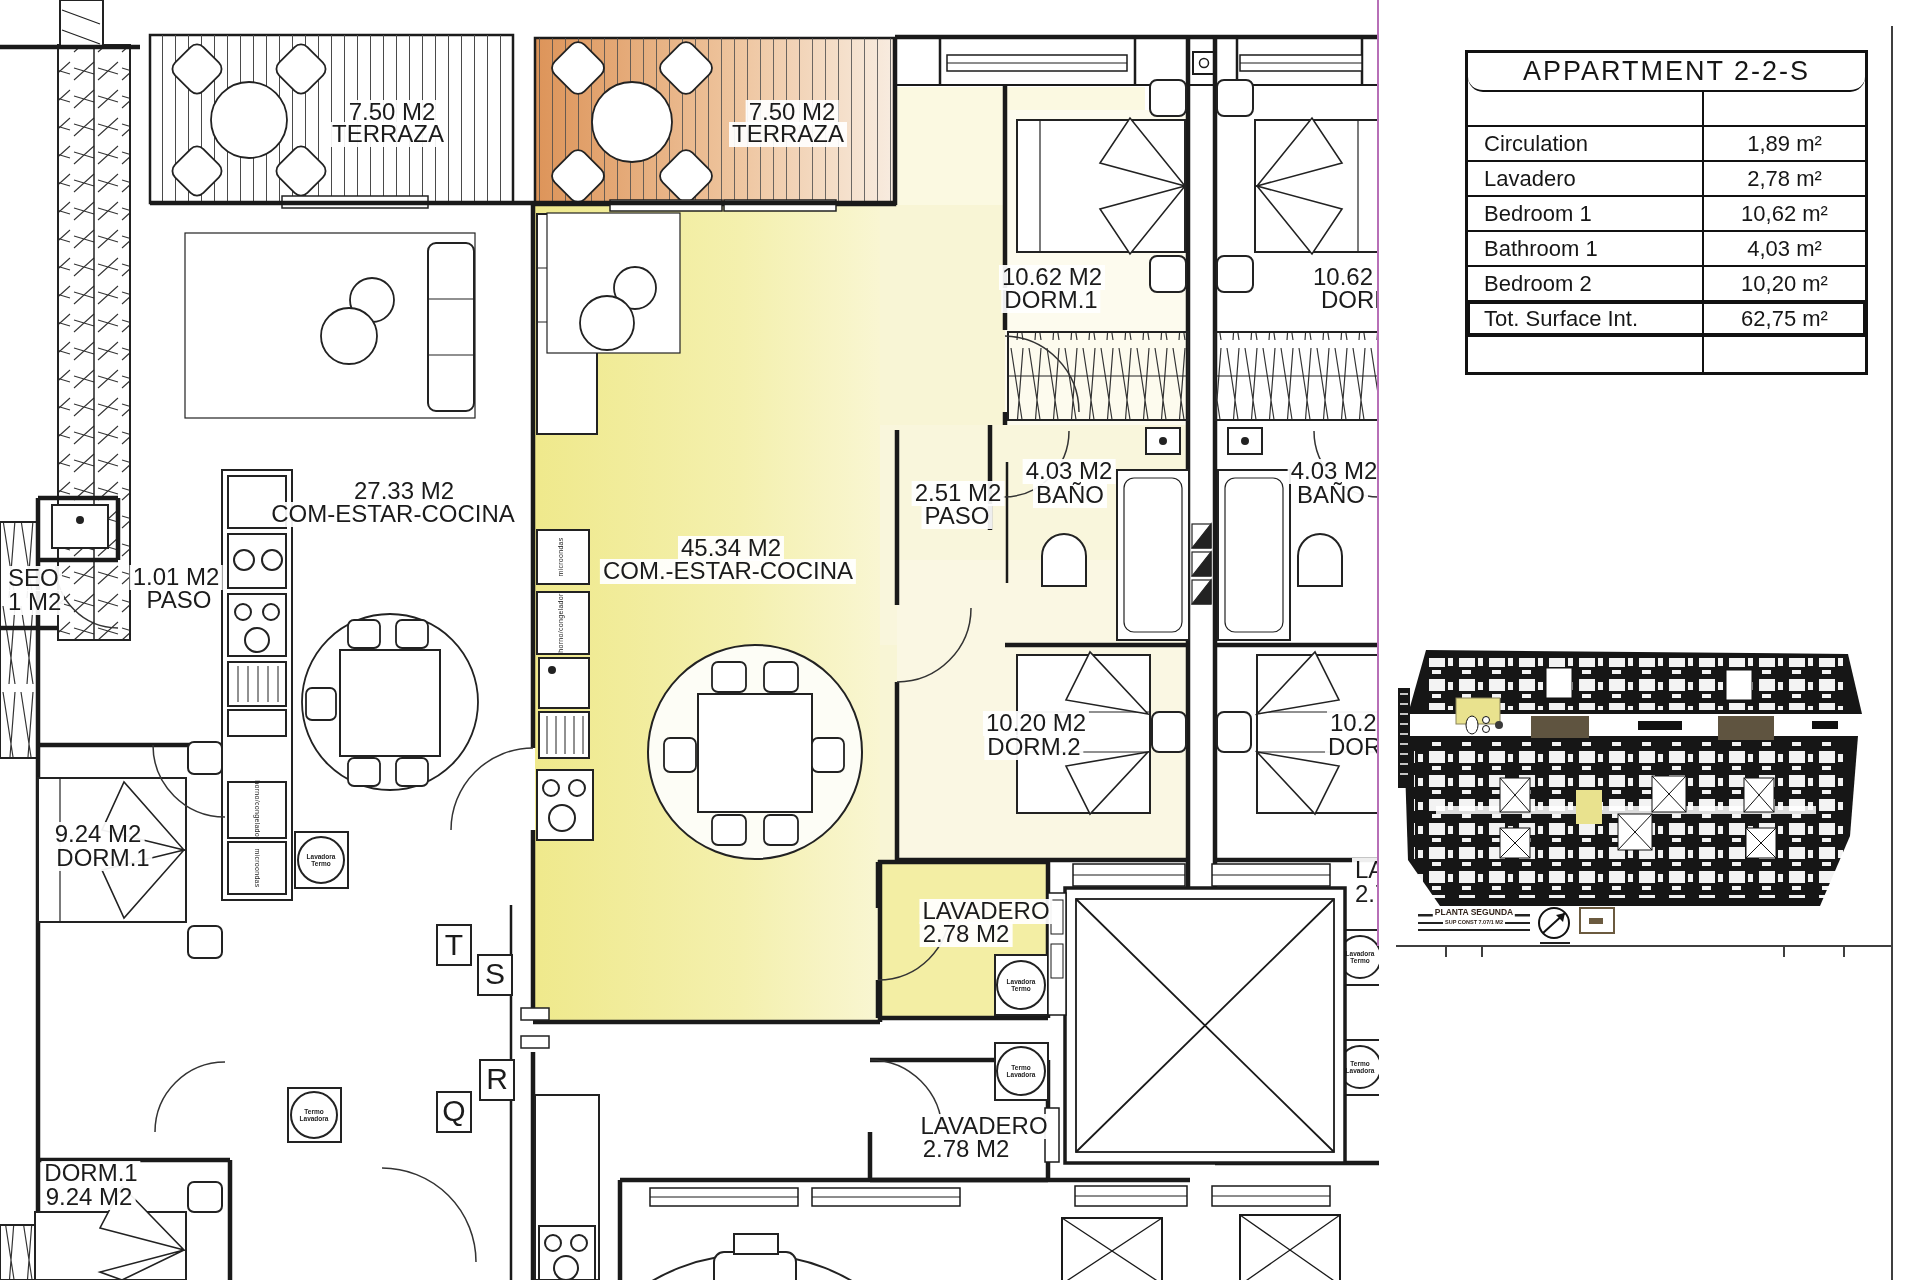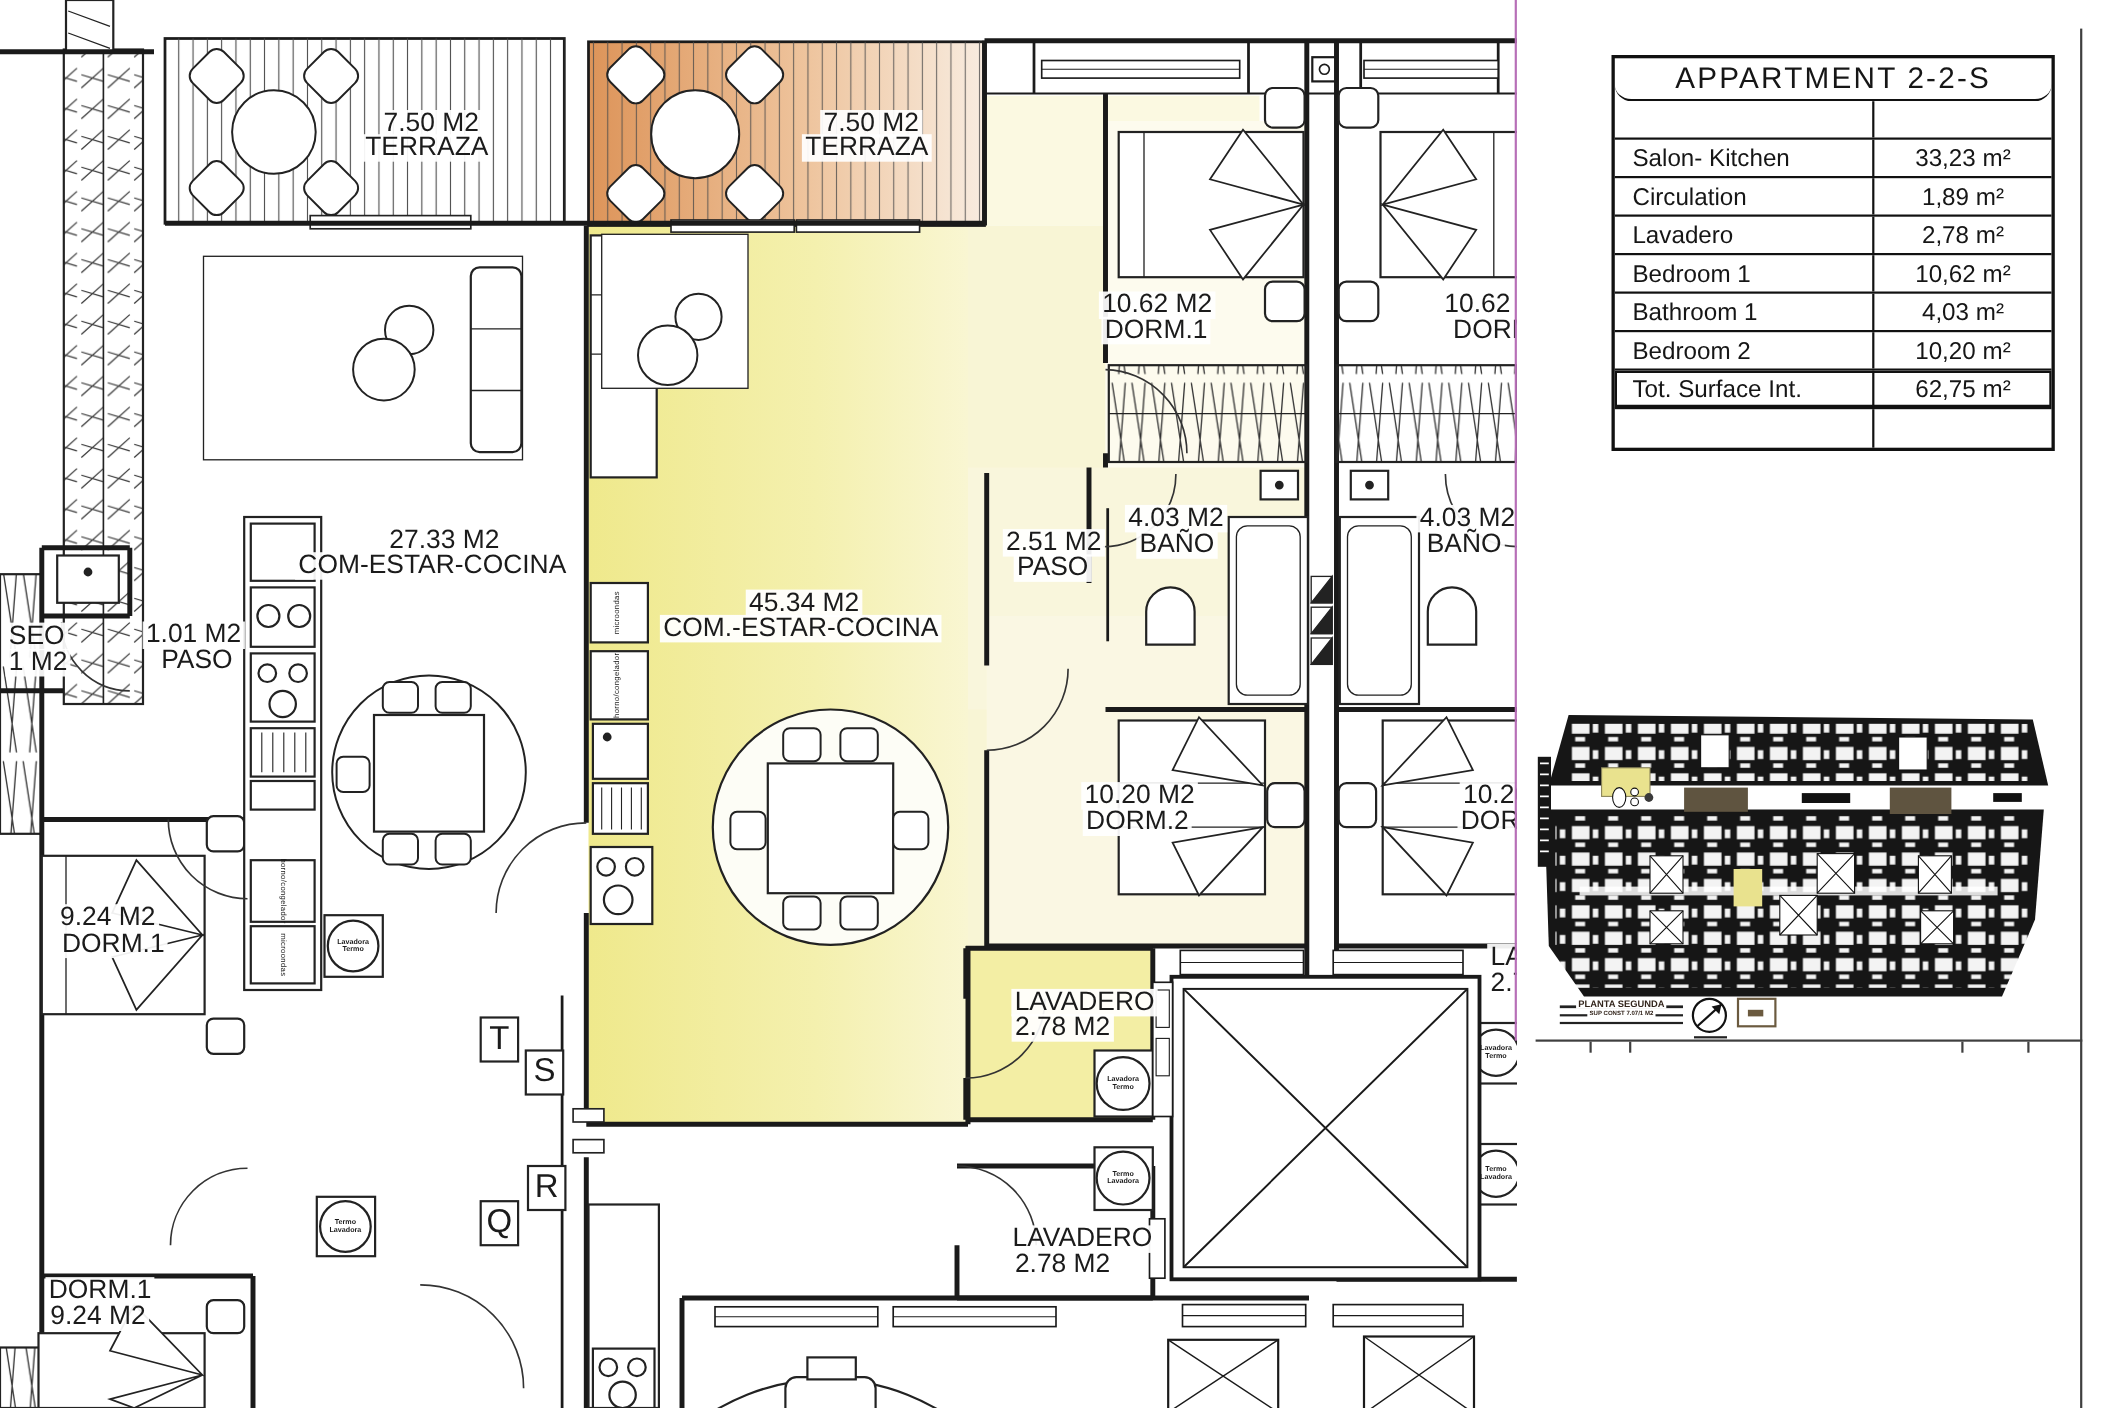--- a/index.html
+++ b/index.html
@@ -418,24 +418,20 @@
 
   <div id="magenta"></div>
 
   <div id="area-table">
     <div class="ttl">APPARTMENT 2-2-S</div>
     <div class="row">
         <div class="c1"></div>
         <div class="c2"></div>
       </div>
     <div class="row">
-        <div class="c1">Salon- Kitchen</div>
-        <div class="c2">33,23 m²</div>
-      </div>
-    <div class="row">
         <div class="c1">Circulation</div>
         <div class="c2">1,89 m²</div>
       </div>
     <div class="row">
         <div class="c1">Lavadero</div>
         <div class="c2">2,78 m²</div>
       </div>
     <div class="row">
         <div class="c1">Bedroom 1</div>
         <div class="c2">10,62 m²</div>

